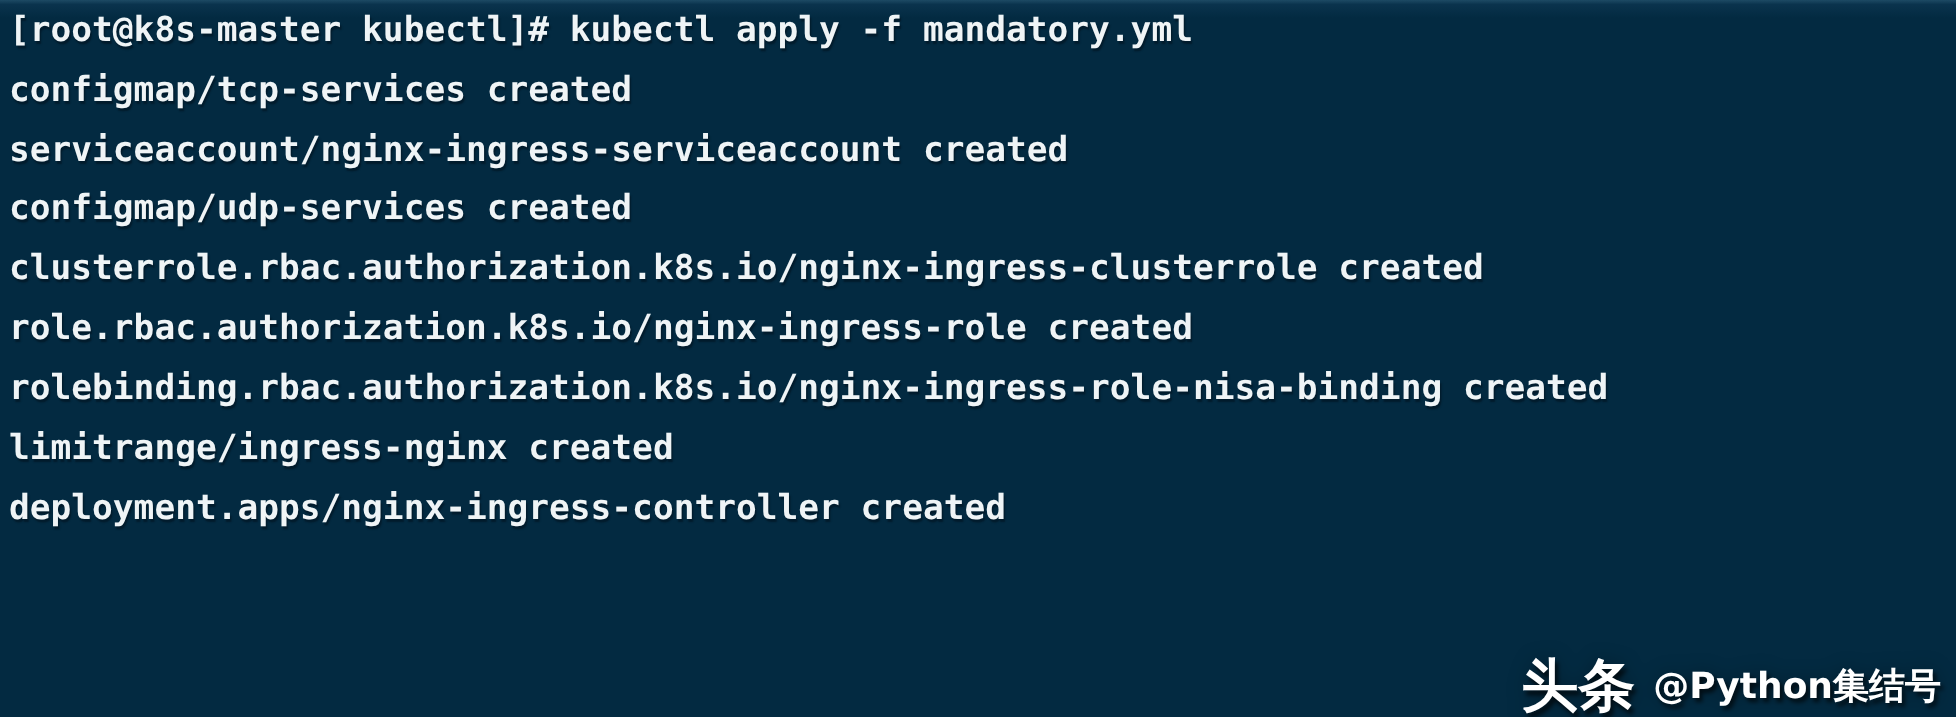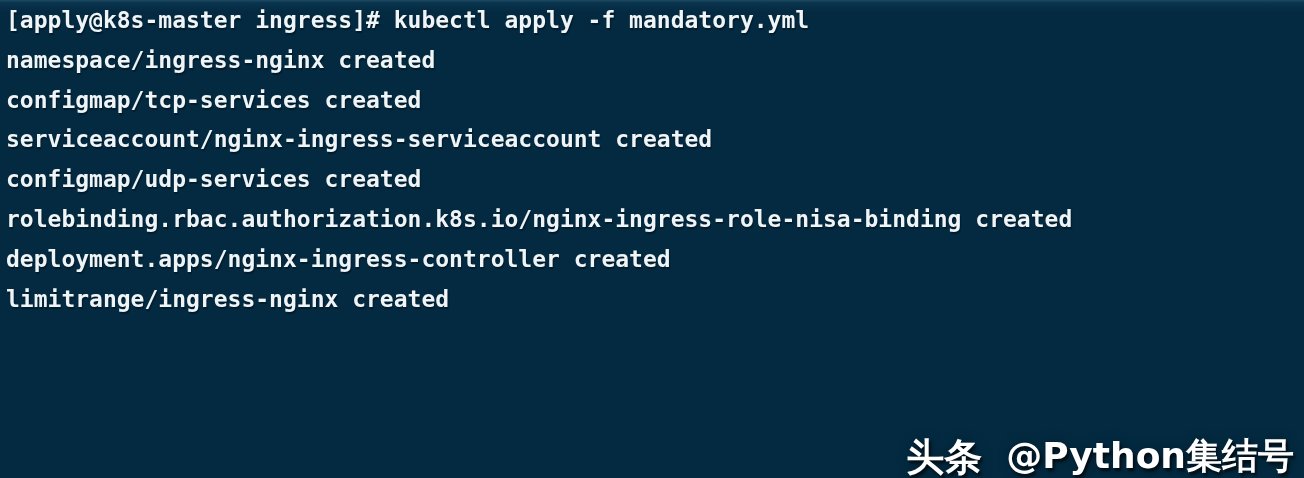--- a/index.html
+++ b/index.html
@@ -31,50 +31,50 @@
     font-size: 23px;
     letter-spacing: 0px;
     color: #eff4f6;
     text-shadow: 1px 2px 1px rgba(0, 10, 20, 0.45);
   }
   .watermark {
     position: absolute;
     right: 10px;
     bottom: 2px;
     display: flex;
-    align-items: flex-start;
+    align-items: center;
     gap: 12px;
     font-family: "DejaVu Sans", "Liberation Sans", sans-serif;
     font-weight: bold;
     color: #ffffff;
     text-shadow: 2px 3px 3px rgba(0, 0, 0, 0.65);
     filter: drop-shadow(0 0 6px rgba(0,0,0,0.25));
   }
   .watermark-brand {
     font-size: 38px;
     line-height: 1;
   }
   .watermark-handle {
-    font-size: 36px;
+    font-size: 24px;
     line-height: 1;
-    margin-left: 12px;
   }
 </style>
 </head>
 <body>
 
 <div class="terminal">
   <div class="terminal-output">
-      <div class="terminal-line">[apply@k8s-master ingress]# kubectl apply -f mandatory.yml</div>
-      <div class="terminal-line">namespace/ingress-nginx created</div>
+      <div class="terminal-line">[root@k8s-master kubectl]# kubectl apply -f mandatory.yml</div>
       <div class="terminal-line">configmap/tcp-services created</div>
       <div class="terminal-line">serviceaccount/nginx-ingress-serviceaccount created</div>
       <div class="terminal-line">configmap/udp-services created</div>
+      <div class="terminal-line">clusterrole.rbac.authorization.k8s.io/nginx-ingress-clusterrole created</div>
+      <div class="terminal-line">role.rbac.authorization.k8s.io/nginx-ingress-role created</div>
       <div class="terminal-line">rolebinding.rbac.authorization.k8s.io/nginx-ingress-role-nisa-binding created</div>
+      <div class="terminal-line">limitrange/ingress-nginx created</div>
       <div class="terminal-line">deployment.apps/nginx-ingress-controller created</div>
-      <div class="terminal-line">limitrange/ingress-nginx created</div>
     </div>
 
   <div class="watermark">
     <span class="watermark-brand">头条</span>
     <span class="watermark-handle">@Python集结号</span>
   </div>
 </div>
 
 </body></html>

